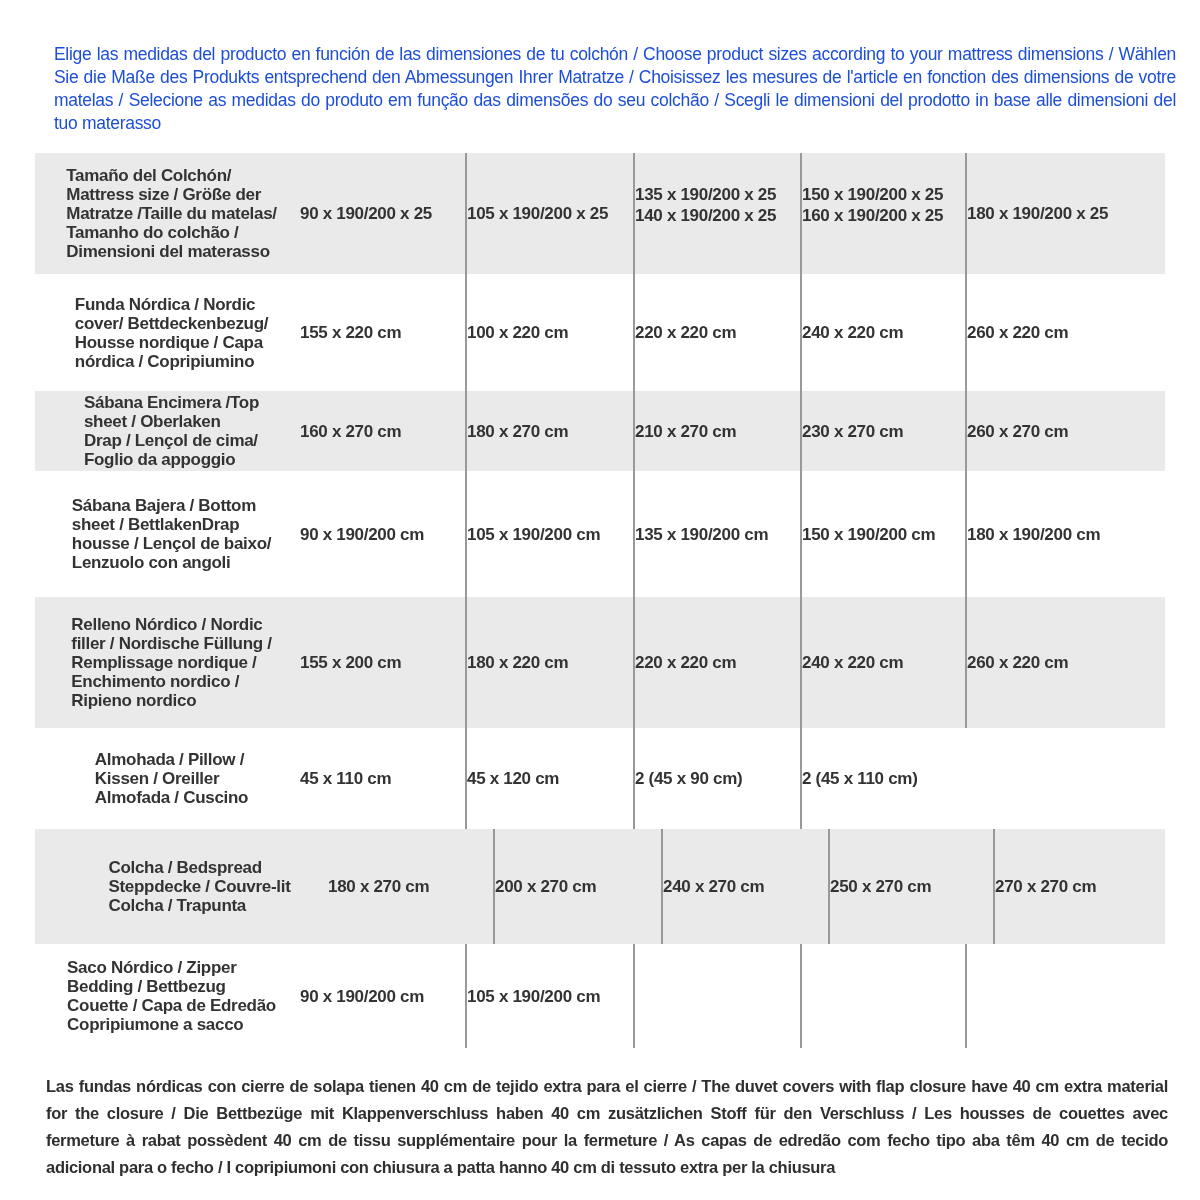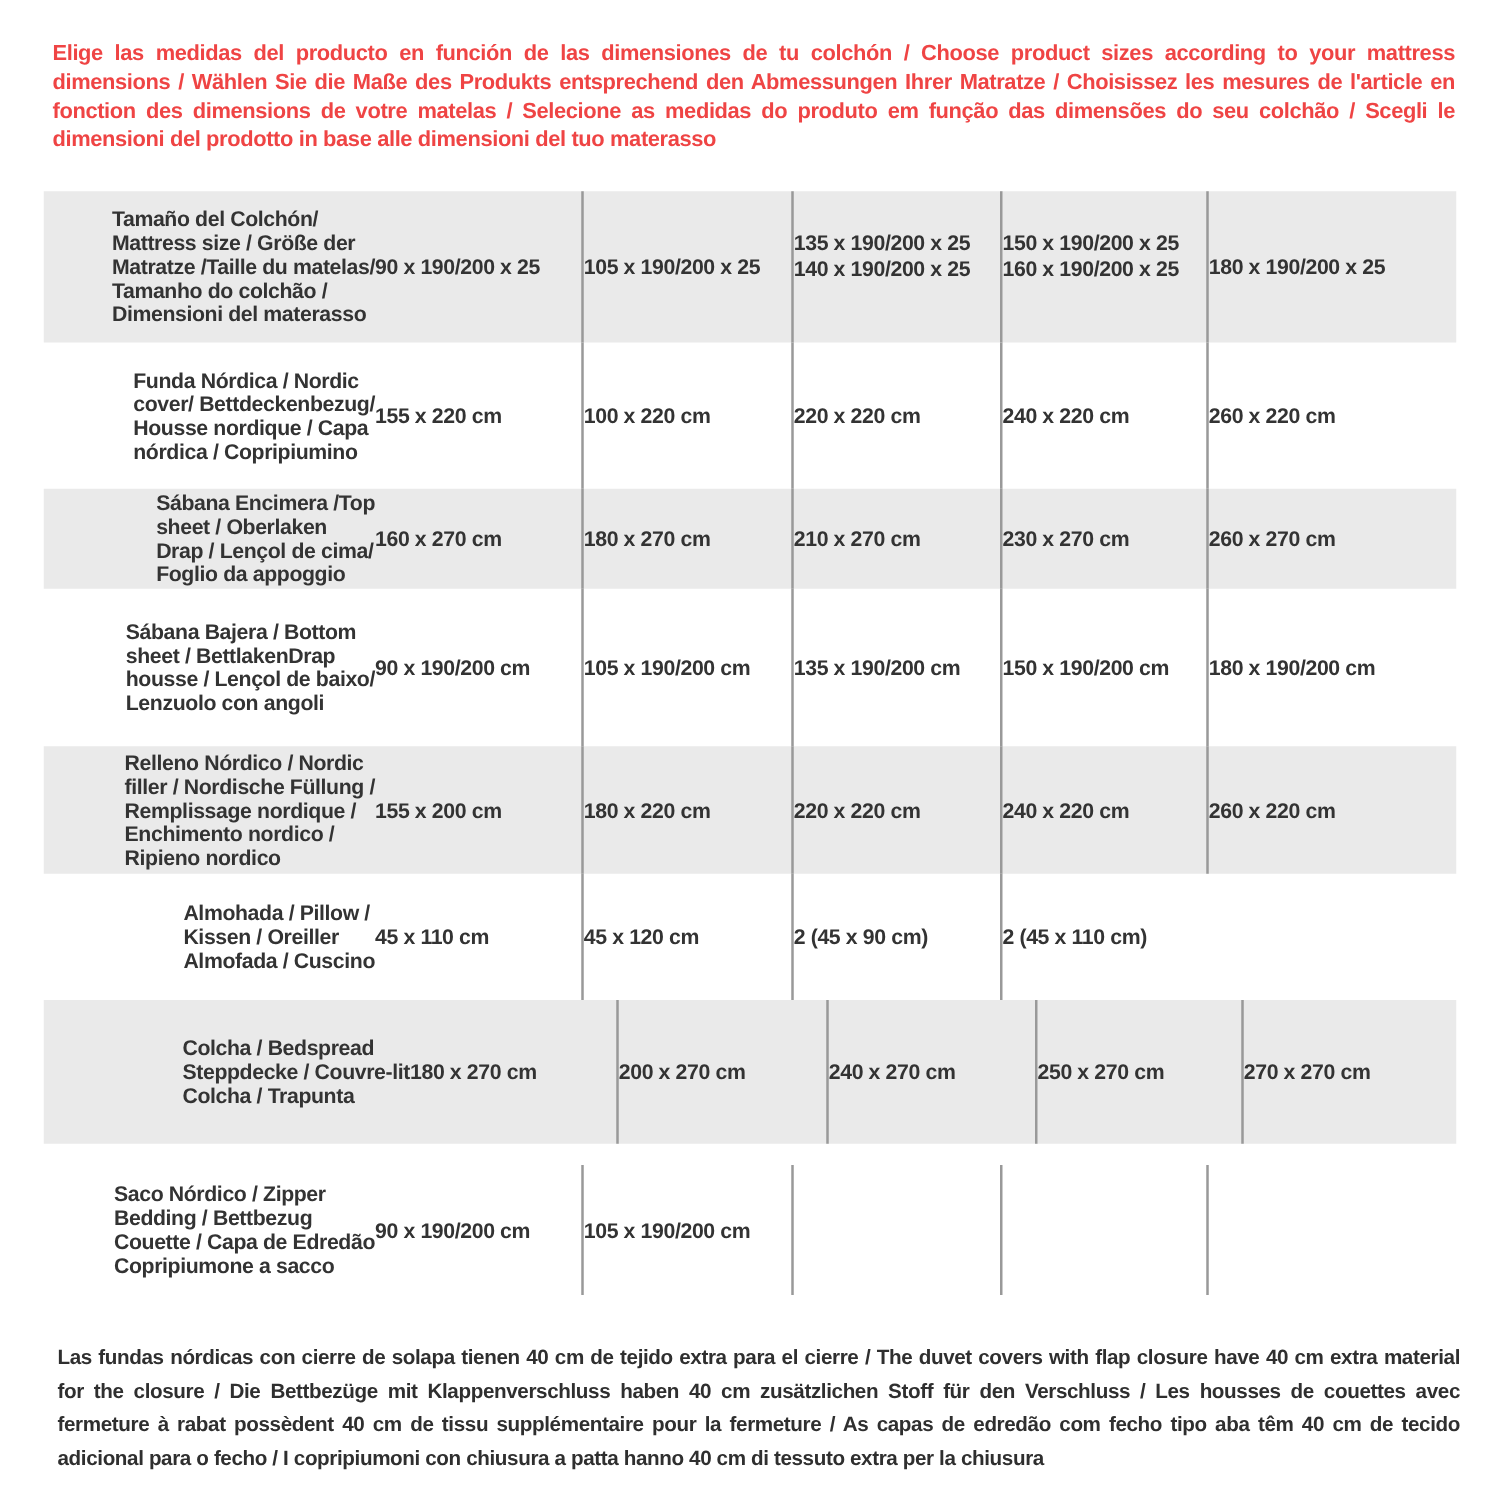--- a/index.html
+++ b/index.html
@@ -4,49 +4,49 @@
 <style>
   html,body{margin:0;padding:0;}
   body{
     width:1200px;height:1200px;overflow:hidden;background:#ffffff;
     font-family:"Liberation Sans", sans-serif;
     -webkit-font-smoothing:antialiased;
   }
   .page{position:relative;width:1200px;height:1200px;background:#ffffff;}
 
   .intro{
-    position:absolute;left:42px;top:31px;width:1122px;margin:0;
-    font-size:17.5px;line-height:23px;font-weight:700;color:#ef4444;
+    position:absolute;left:42px;top:31px;width:1122px;margin:12px;
+    font-size:17.5px;line-height:23px;font-weight:400;color:#1d4ed8;
     text-align:justify;letter-spacing:-0.3px;
   }
 
   .size-table{
     position:absolute;left:35px;top:153px;width:1130px;
   }
   .row{
     display:grid;
     grid-template-columns:265px 165px 168px 167px 165px 200px;
   }
   .row.shade{background:#eaeaea;}
   .r0{height:121px;}
   .r1{height:117px;}
   .r2{height:80px;}
   .r3{height:126px;}
-  .r4{height:102px;}
+  .r4{height:131px;}
   .r5{height:101px;}
   .r6{height:115px;padding-left:28px;}
-  .r7{height:104px;margin-top:17px;}
+  .r7{height:104px;}
 
   .cell{
     display:flex;align-items:center;justify-content:flex-start;
     font-weight:700;color:#333333;font-size:17px;
     letter-spacing:-0.3px;
   }
   .label-cell{
-    justify-content:flex-end;padding-left:8px;box-sizing:border-box;
+    justify-content:center;padding-left:8px;box-sizing:border-box;
   }
   .label-cell span{
     white-space:pre-line;line-height:19px;font-size:17px;
   }
   .value-cell span{
     white-space:pre-line;text-align:center;line-height:21px;
   }
   .value-cell.divided{border-left:2px solid #999999;}
   .value-cell span.twoline{position:relative;top:-9px;}
 

